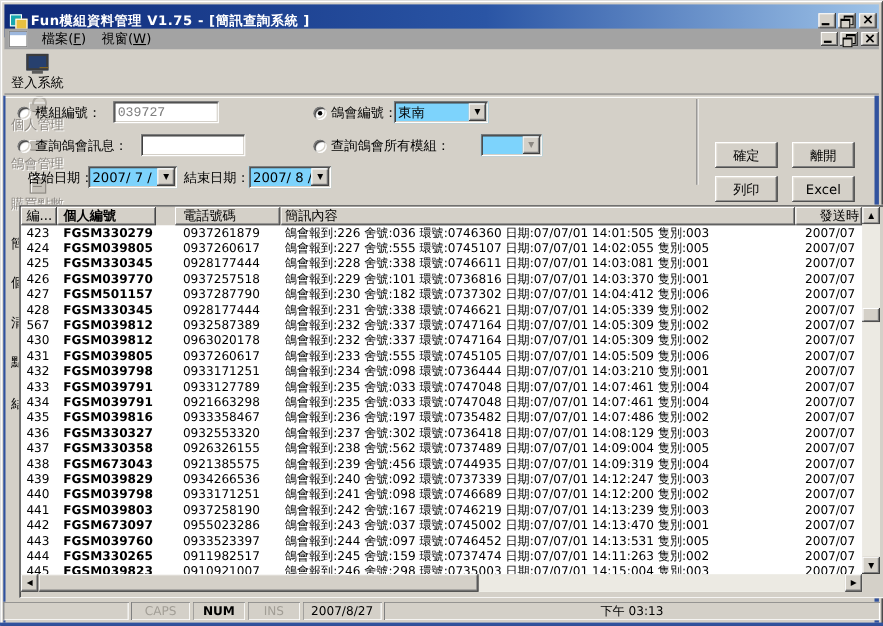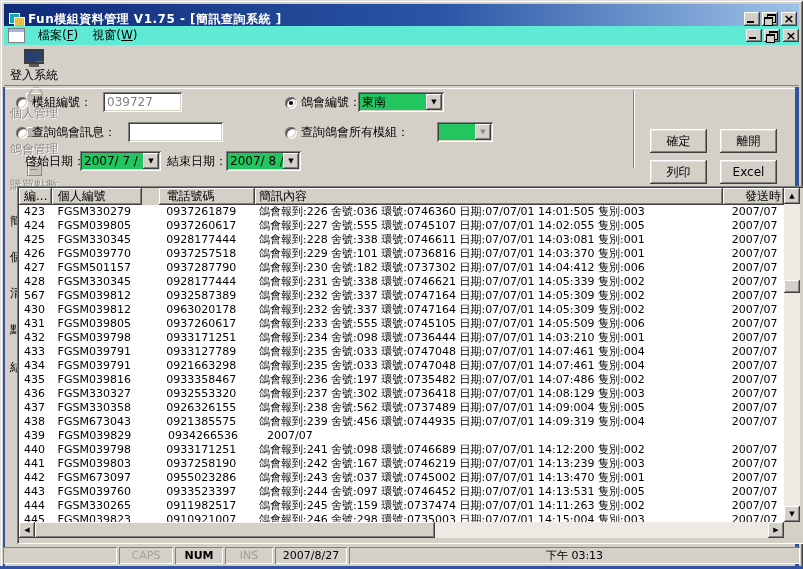--- a/index.html
+++ b/index.html
@@ -16,21 +16,21 @@
   .app-icon::after{content:"";position:absolute;left:6px;top:5px;width:9px;height:8px;background:#e8c040;border:1px solid #fff;}
   .title-text{color:#fff;font-size:12px;font-weight:bold;white-space:nowrap;letter-spacing:0.5px;}
   .cap-btns{margin-left:auto;display:flex;}
   .cap-btn{width:16px;height:14px;background:#d4d0c8;position:relative;margin-left:2px;
     box-shadow:inset -1px -1px 0 #404040,inset 1px 1px 0 #fff,inset -2px -2px 0 #808080;}
   .g-min::before{content:"";position:absolute;left:3px;bottom:3px;width:7px;height:2px;background:#000;}
   .g-restore::before{content:"";position:absolute;left:5px;top:2px;width:7px;height:6px;border:1px solid #000;border-top-width:2px;background:#d4d0c8;}
   .g-restore::after{content:"";position:absolute;left:2px;top:5px;width:7px;height:6px;border:1px solid #000;border-top-width:2px;background:#d4d0c8;}
   .g-close::before{content:"\00d7";position:absolute;left:0;right:0;top:0;bottom:1px;font:bold 13px/13px "DejaVu Sans",sans-serif;text-align:center;color:#000;}
   
-  .menubar{position:absolute;left:4px;top:26px;right:4px;height:19px;display:flex;align-items:center;background:#5eead4;}
+  .menubar{position:absolute;left:4px;top:26px;right:4px;height:19px;display:flex;align-items:center;background:#a3a3a3;}
   .mdi-icon{width:15px;height:13px;margin:0 6px 0 4px;background:#fff;border:1px solid #808080;position:relative;flex:0 0 auto;}
   .mdi-icon::before{content:"";position:absolute;left:0;top:0;right:0;height:3px;background:#9db7dd;}
   .menu-item{font-size:12px;color:#000;padding:2px 7px;white-space:nowrap;}
   .menu-item u{text-decoration:underline;}
   .cap-btns-mdi{margin-left:auto;display:flex;}
   .cap-btns-mdi .cap-btn{height:13px;}
   
   .toolbar{position:absolute;left:4px;top:45px;right:4px;height:40px;display:flex;align-items:flex-start;padding:1px 2px 0 2px;background:#d4d0c8;flex-direction:column;}
   .tbtn{width:56px;height:38px;display:flex;flex-direction:column;align-items:center;justify-content:flex-start;padding-top:1px;}
   .tlabel{font-size:12px;line-height:14px;color:#000;white-space:nowrap;}
@@ -60,21 +60,21 @@
   
   .strip{position:absolute;background:#31529e;}
   
   .radio{position:absolute;width:12px;height:12px;border-radius:50%;background:#fff;
      box-shadow:inset 1px 1px 0 #808080,inset -1px -1px 0 #fff,inset 2px 2px 1px #404040,inset -2px -2px 0 #d4d0c8;}
   .radio.checked::before{content:"";position:absolute;left:4px;top:4px;width:4px;height:4px;border-radius:50%;background:#000;}
   .flabel{position:absolute;font-size:12px;line-height:20px;color:#000;white-space:nowrap;}
   .field{position:absolute;background:#fff;box-shadow:inset 1px 1px 0 #808080,inset -1px -1px 0 #fff,inset 2px 2px 0 #404040,inset -2px -2px 0 #d4d0c8;
      font-size:12px;line-height:16px;padding:2px 4px;box-sizing:border-box;white-space:nowrap;overflow:hidden;}
   .field.disabled-text{color:#808080;}
-  .combo{position:absolute;background:#22c55e;box-shadow:inset 1px 1px 0 #808080,inset -1px -1px 0 #fff,inset 2px 2px 0 #404040,inset -2px -2px 0 #d4d0c8;box-sizing:border-box;}
+  .combo{position:absolute;background:#7dd3fc;box-shadow:inset 1px 1px 0 #808080,inset -1px -1px 0 #fff,inset 2px 2px 0 #404040,inset -2px -2px 0 #d4d0c8;box-sizing:border-box;}
   .combo .cval{position:absolute;left:4px;top:2px;right:18px;font-size:12px;line-height:16px;white-space:nowrap;overflow:hidden;}
   .combo .carrow{position:absolute;right:2px;top:2px;bottom:2px;width:16px;background:#d4d0c8;
      box-shadow:inset -1px -1px 0 #404040,inset 1px 1px 0 #fff,inset -2px -2px 0 #808080;
      font-size:7px;line-height:16px;text-align:center;color:#000;}
   .combo .carrow.dim{color:#8d8983;}
   .vgroove{position:absolute;border-left:1px solid #808080;border-right:1px solid #fff;}
   .pbtn{position:absolute;background:#d4d0c8;box-shadow:inset -1px -1px 0 #404040,inset 1px 1px 0 #fff,inset -2px -2px 0 #808080,inset 2px 2px 0 #e6e2da;
      font-size:12px;text-align:center;color:#000;display:flex;align-items:center;justify-content:center;margin-top:36px;}
   
   .grid-outer{position:absolute;left:17px;top:186px;width:785px;height:354px;padding:2px;box-sizing:content-box;background:#d4d0c8;
@@ -82,21 +82,21 @@
   .grid-inner{position:absolute;left:2px;top:2px;width:781px;height:350px;display:flex;}
   .grid-main{width:765px;display:flex;flex-direction:column;background:#fff;}
   .ghead{height:17px;display:flex;flex:0 0 auto;background:#d4d0c8;}
   .hcell{height:17px;box-sizing:border-box;background:#d4d0c8;font-size:12px;line-height:15px;padding:1px 4px 0 4px;
      white-space:nowrap;overflow:hidden;
      box-shadow:inset -1px -1px 0 #404040,inset 1px 1px 0 #fff,inset -2px -2px 0 #808080;}
   .gbody{height:317px;overflow:hidden;background:#fff;}
   .grow{height:14px;display:flex;white-space:nowrap;}
   .cell{height:14px;font-size:11px;line-height:14px;box-sizing:border-box;overflow:hidden;white-space:nowrap;color:#000;}
   .c0{width:33px;padding-left:5px;}
-  .c1{width:92px;padding-left:6px;}
+  .c1{width:92px;padding-left:6px;font-weight:bold;}
   .c2{width:97px;padding-left:7px;margin-left:17px;}
   .c3{width:475px;padding-left:4px;}
   .c4{width:62px;padding-left:9px;}
   .hcell.c4{text-align:right;padding-right:3px;padding-left:0;}
   
   .sbtn{background:#d4d0c8;box-shadow:inset -1px -1px 0 #404040,inset 1px 1px 0 #fff,inset -2px -2px 0 #808080;
      font-size:7px;color:#000;display:flex;align-items:center;justify-content:center;}
   .hscroll{height:16px;flex:0 0 auto;position:relative;background:#eceae3;}
   .hscroll .sbtn{position:absolute;top:0;width:16px;height:16px;}
   .hthumb{position:absolute;left:16px;top:0;width:400px;height:16px;background:#d4d0c8;
@@ -188,21 +188,21 @@
       </div>
     </div>
   <div class="tb-groove"></div>
 
   <div class="strip" style="left:3px;top:87px;width:2px;height:479px;"></div>
   <div class="strip" style="left:795px;top:87px;width:4px;height:479px;"></div>
   <div class="strip" style="left:0;top:566px;width:803px;height:3px;"></div>
 
   <span class="radio" style="left:16px;top:97px;"></span>
   <span class="flabel" style="left:32px;top:92px;">模組編號：</span>
-  <div class="field disabled-text" style="left:103px;top:92px;width:79px;height:20px;">039727</div>
+  <div class="field disabled-text" style="left:103px;top:92px;width:96px;height:20px;font-family:Liberation Mono, monospace;">039727</div>
 
   <span class="radio checked" style="left:285px;top:97px;"></span>
   <span class="flabel" style="left:301px;top:92px;">鴿會編號：</span>
   <div class="combo" style="left:358px;top:92px;width:86px;height:20px;">
     <span class="cval">東南</span>
     <span class="carrow">▼</span>
   </div>
 
   <span class="radio" style="left:16px;top:127px;"></span>
   <span class="flabel" style="left:32px;top:122px;">查詢鴿會訊息：</span>
@@ -353,20 +353,21 @@
               <div class="cell c0">438</div>
               <div class="cell c1">FGSM673043</div>
               <div class="cell c2">0921385575</div>
               <div class="cell c3">鴿會報到:239 舍號:456 環號:0744935 日期:07/07/01 14:09:319 隻別:004</div>
               <div class="cell c4">2007/07</div>
             </div>
             <div class="grow">
               <div class="cell c0">439</div>
               <div class="cell c1">FGSM039829</div>
               <div class="cell c2">0934266536</div>
+              <div class="cell c3">鴿會報到:240 舍號:092 環號:0737339 日期:07/07/01 14:12:247 隻別:003</div>
               <div class="cell c4">2007/07</div>
             </div>
             <div class="grow">
               <div class="cell c0">440</div>
               <div class="cell c1">FGSM039798</div>
               <div class="cell c2">0933171251</div>
               <div class="cell c3">鴿會報到:241 舍號:098 環號:0746689 日期:07/07/01 14:12:200 隻別:002</div>
               <div class="cell c4">2007/07</div>
             </div>
             <div class="grow">

